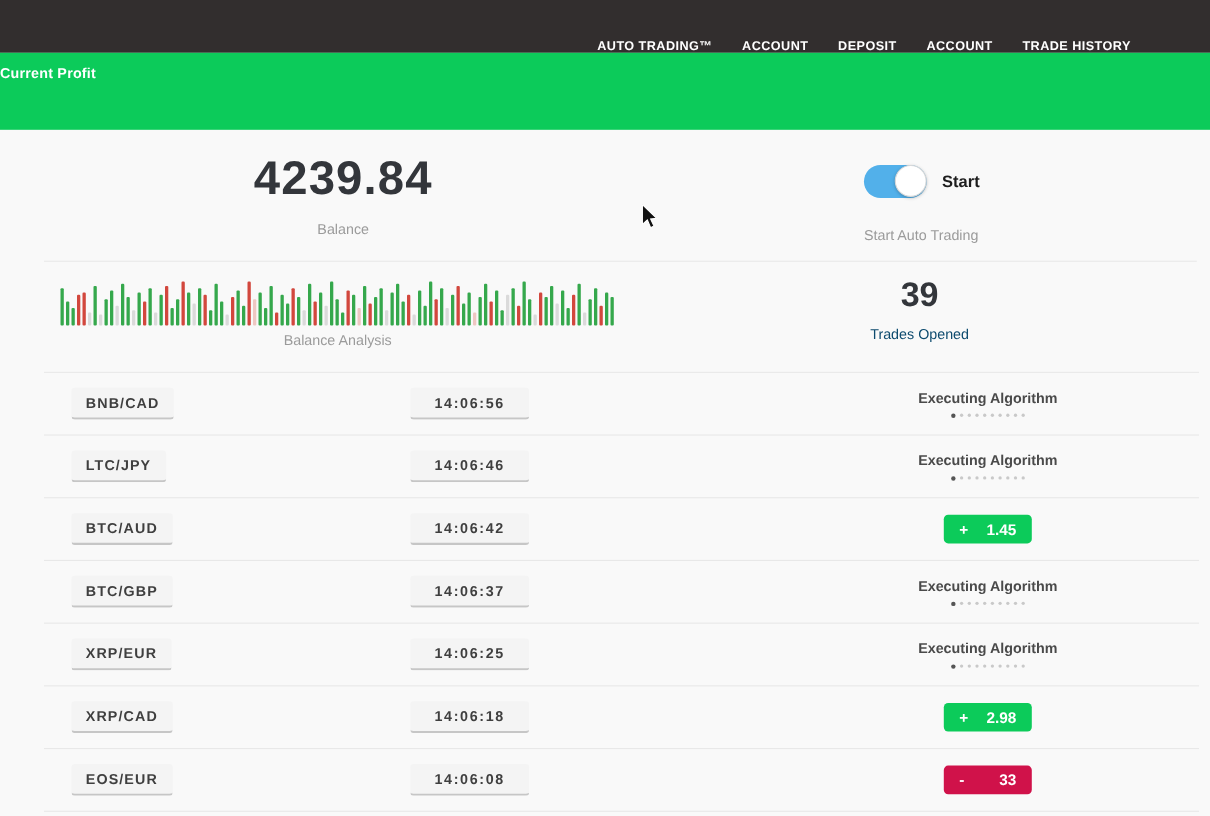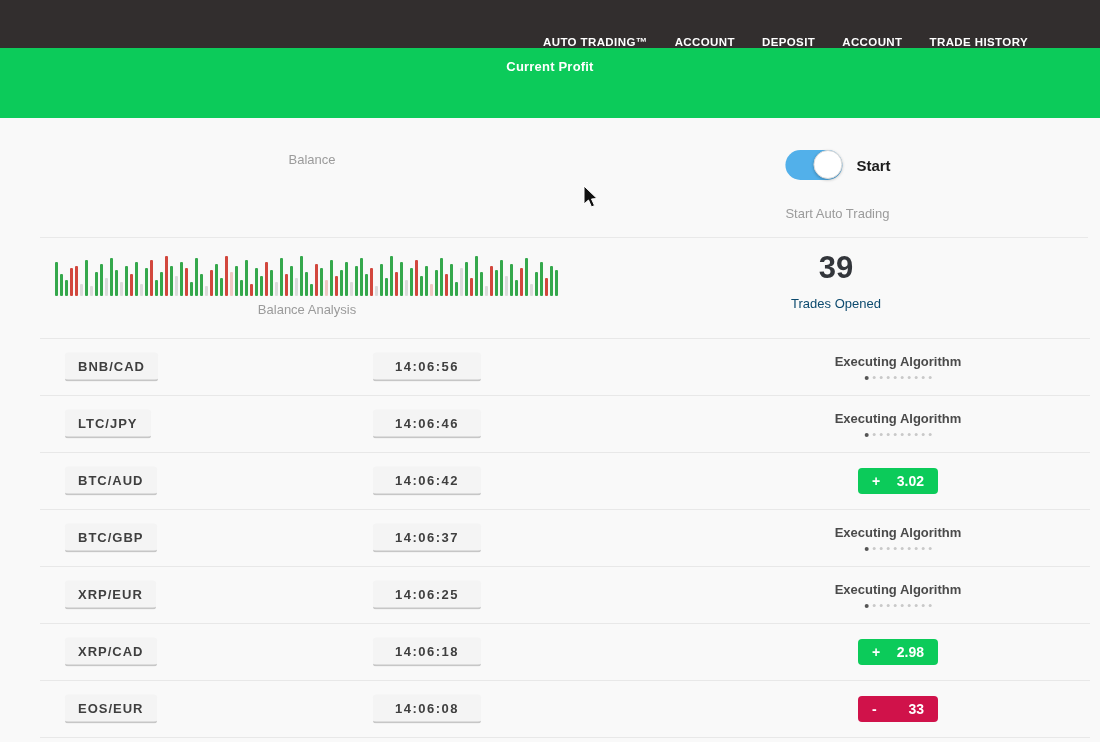--- a/index.html
+++ b/index.html
@@ -6,21 +6,21 @@
   html,body { width:1100px; height:742px; overflow:hidden; }
   body { font-family:"Liberation Sans", sans-serif; background:#f9f9f9; position:relative; }
 
   
   .nav { height:48px; background:#322e2e; display:flex; align-items:center;
          justify-content:flex-end; padding-right:72px; gap:27px; }
   .nav-item { color:#ffffff; font-size:11.5px; font-weight:bold; letter-spacing:.4px;
               cursor:pointer; white-space:nowrap; }
 
   
-  .banner { height:70px; text-align:center; color:#fff; padding-top:11px; }
+  .banner { height:70px; text-align:left; color:#fff; padding-top:11px; }
   .banner-label { font-size:13px; font-weight:bold; letter-spacing:.2px; }
   .banner-value { font-size:29px; font-weight:bold; letter-spacing:.5px; margin-top:3px; }
 
   
   .stats1 { position:relative; height:119px; }
   .balance-block { position:absolute; left:312px; top:20px; transform:translateX(-50%); text-align:center; }
   .balance-value { font-size:43px; font-weight:bold; color:#33363b; letter-spacing:1px; }
   .balance-label { font-size:13px; color:#9b9b9b; margin-top:14px; }
   .toggle-block { position:absolute; left:838px; top:32px; transform:translateX(-50%); text-align:left; }
   .toggle-row { display:flex; align-items:center; gap:14px; justify-content:center; }
@@ -79,20 +79,21 @@
     <div class="nav-item">ACCOUNT</div>
     <div class="nav-item">TRADE HISTORY</div>
   </div>
 
 <div class="banner" style="background: rgb(12, 203, 90);">
   <div class="banner-label">Current Profit</div>
 </div>
 
 <div class="stats1">
   <div class="balance-block">
+    <div class="balance-value">4239.84</div>
     <div class="balance-label">Balance</div>
   </div>
   <div class="toggle-block">
     <div class="toggle-row">
       <div class="switch" style="background: rgb(82, 176, 234);">
         <div class="knob"></div>
       </div>
       <div class="start-label">Start</div>
     </div>
     <div class="toggle-sub">Start Auto Trading</div>
@@ -248,21 +249,21 @@
           <span class="dot"></span>
         </div>
       </div>
     </div>
     <div class="trade-row">
       <div class="pill pair-pill">BTC/AUD</div>
       <div class="pill time-pill">14:06:42</div>
       <div class="status">
         <div class="result-badge" style="background: rgb(12, 203, 90);">
           <span class="sign">+</span>
-          <span>3.02</span>
+          <span>1.45</span>
         </div>
       </div>
     </div>
     <div class="trade-row">
       <div class="pill pair-pill">BTC/GBP</div>
       <div class="pill time-pill">14:06:37</div>
       <div class="status">
         <div class="status-label">Executing Algorithm</div>
         <div class="dots">
           <span class="dot active"></span>

